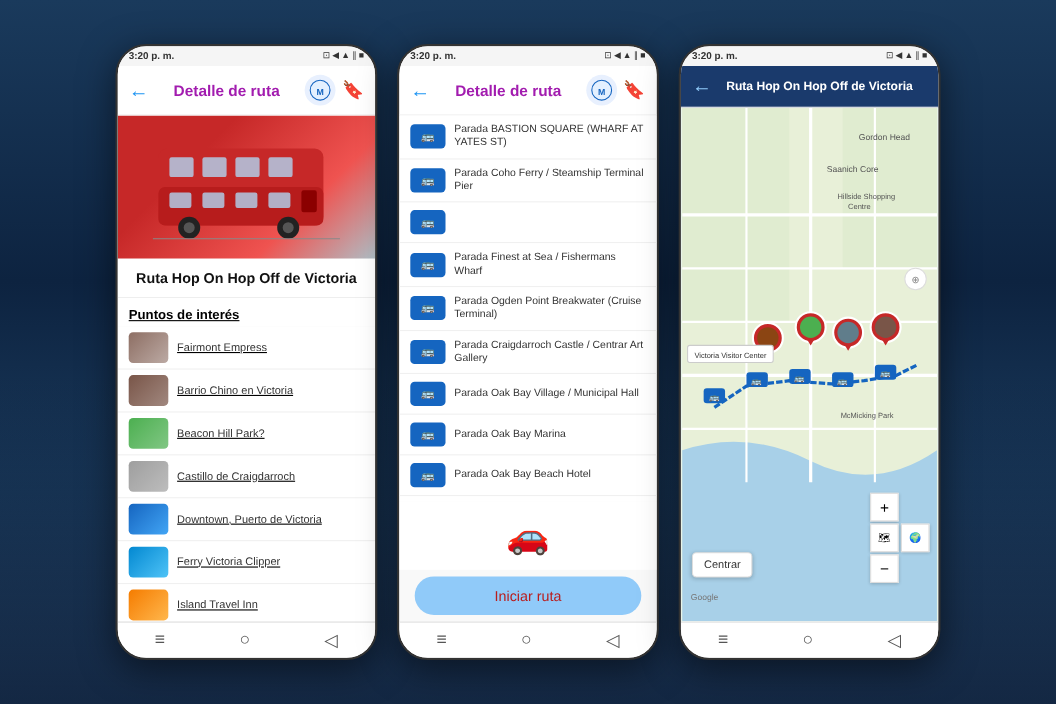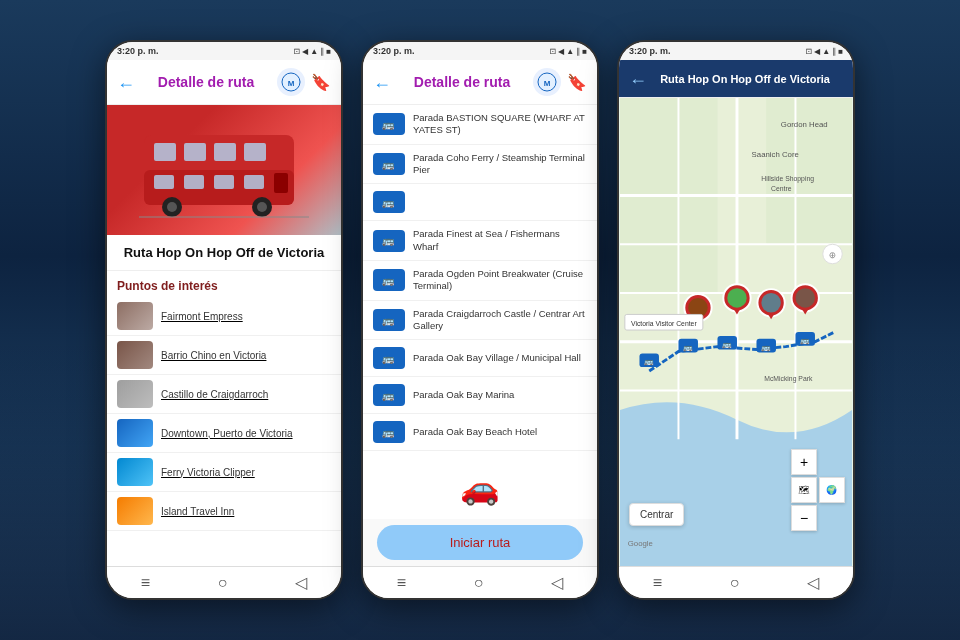--- a/index.html
+++ b/index.html
@@ -48,21 +48,21 @@
       position: relative;
       border: 2px solid #333;
     }
 
     
     .status-bar {
       background: #f5f5f5;
       padding: 4px 10px;
       display: flex;
       justify-content: space-between;
-      align-items: flex-end;
+      align-items: flex-start;
       font-size: 9px;
       color: #333;
       min-height: 18px;
     }
 
     .status-bar .time { font-weight: bold; font-size: 9px; }
     .status-bar .icons { display: flex; gap: 2px; align-items: center; font-size: 8px; }
 
     
     .nav-bar {
@@ -140,22 +140,23 @@
       font-weight: bold;
       color: #111;
       background: #fff;
       border-bottom: 1px solid #eee;
     }
 
     .poi-section {
       padding: 8px 10px 4px;
       font-size: 12px;
       font-weight: bold;
-      color: #7f1d1d;
-      background: #fff;
+      color: #000000;
+      background: #fff;
+      text-decoration: underline;
     }
 
     .poi-list {
       flex: 1;
       overflow: hidden;
       background: #fff;
     }
 
     .poi-item {
       display: flex;
@@ -384,20 +385,24 @@
       <div class="route-title">Ruta Hop On Hop Off de Victoria</div>
       <div class="poi-section">Puntos de interés</div>
       <div class="poi-list">
         <div class="poi-item">
           <div class="poi-thumb thumb-building"></div>
           <span class="poi-name">Fairmont Empress</span>
         </div>
         <div class="poi-item">
           <div class="poi-thumb thumb-brown"></div>
           <span class="poi-name">Barrio Chino en Victoria</span>
+        </div>
+        <div class="poi-item">
+          <div class="poi-thumb thumb-green"></div>
+          <span class="poi-name">Beacon Hill Park?</span>
         </div>
         <div class="poi-item">
           <div class="poi-thumb thumb-stone"></div>
           <span class="poi-name">Castillo de Craigdarroch</span>
         </div>
         <div class="poi-item">
           <div class="poi-thumb thumb-harbor"></div>
           <span class="poi-name">Downtown, Puerto de Victoria</span>
         </div>
         <div class="poi-item">

